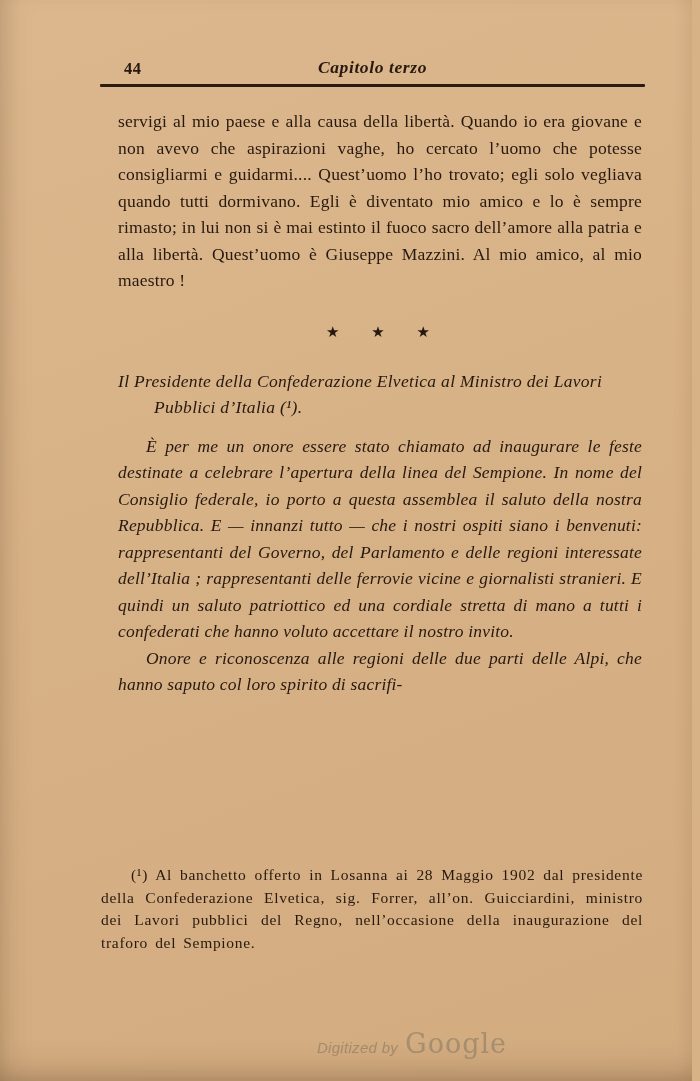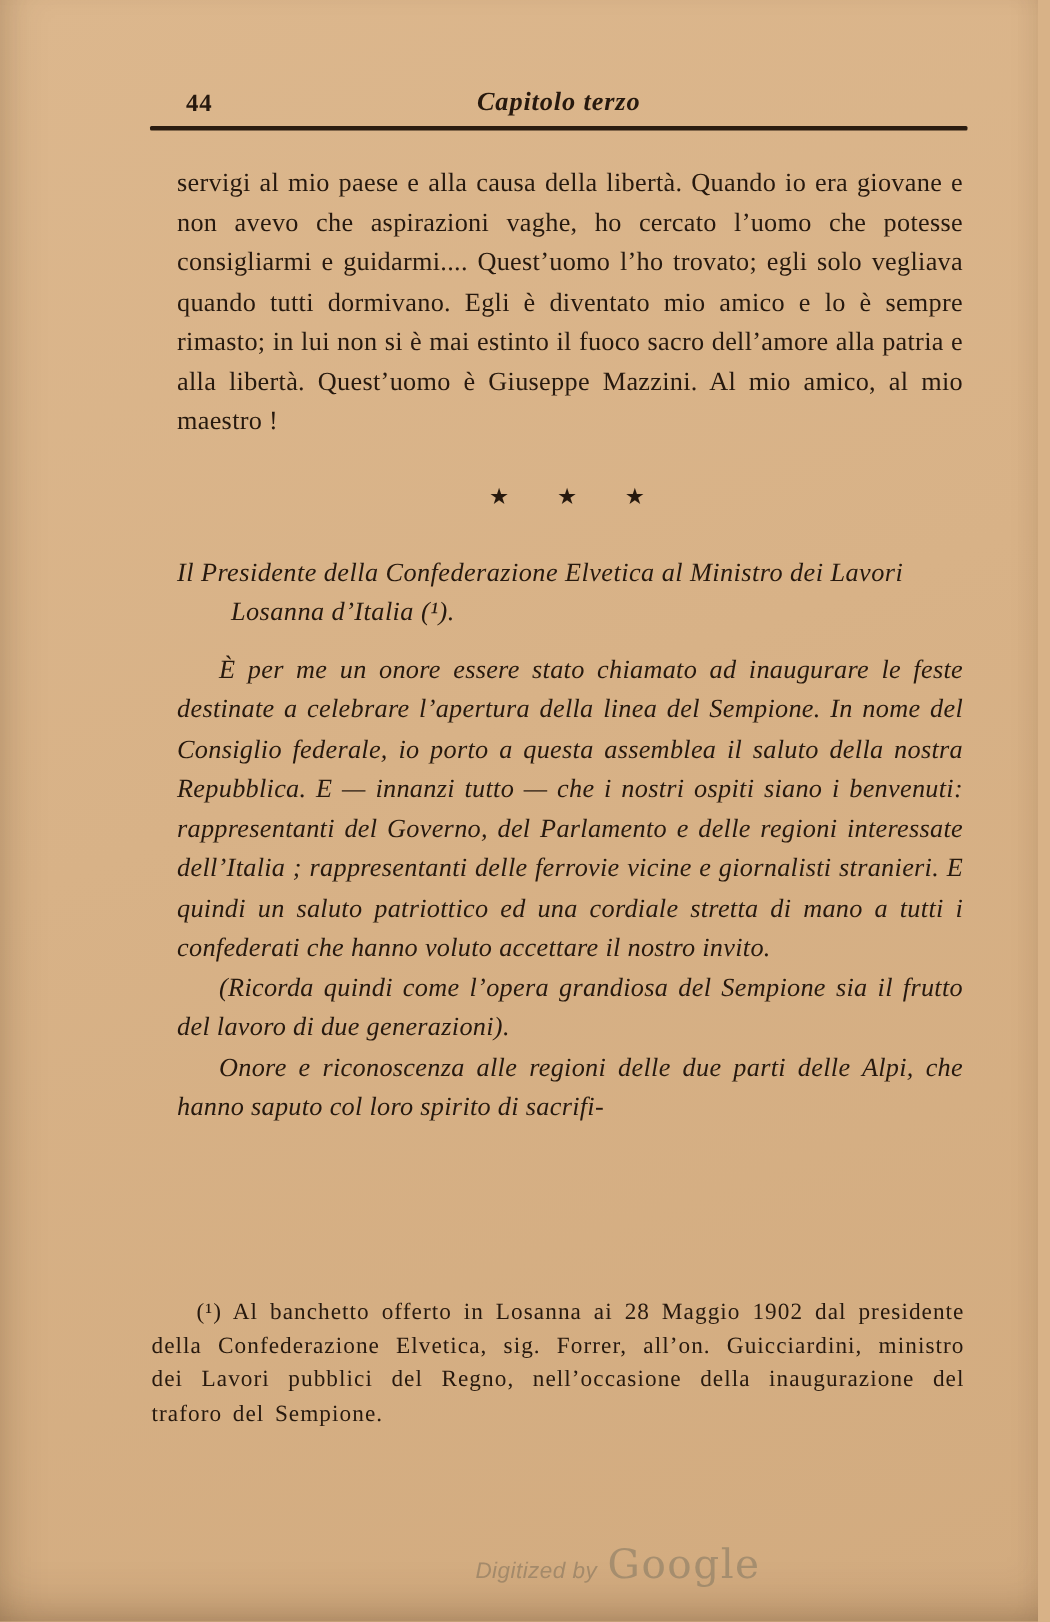--- a/index.html
+++ b/index.html
@@ -145,25 +145,24 @@
     <span class="chapter-title">Capitolo terzo</span>
   </header>
 
   <div class="header-rule"></div>
 
   <main class="text-block">
     <p class="para">servigi al mio paese e alla causa della libertà. Quando io era giovane e non avevo che aspirazioni vaghe, ho cercato l’uomo che potesse consigliarmi e guidarmi.... Quest’uomo l’ho trovato; egli solo vegliava quando tutti dormivano. Egli è diventato mio amico e lo è sempre rimasto; in lui non si è mai estinto il fuoco sacro dell’amore alla patria e alla libertà. Quest’uomo è Giuseppe Mazzini. Al mio amico, al mio maestro !</p>
 
     <div class="stars">★ ★ ★</div>
 
-    <h2 class="section-heading">Il Presidente della Confederazione Elvetica al Ministro dei Lavori Losanna d’Italia (¹).</h2>
+    <h2 class="section-heading">Il Presidente della Confederazione Elvetica al Ministro dei Lavori Pubblici d’Italia (¹).</h2>
 
     <p class="para indent">È per me un onore essere stato chiamato ad inaugurare le feste destinate a celebrare l’apertura della linea del Sempione. In nome del Consiglio federale, io porto a questa assemblea il saluto della nostra Repubblica. E — innanzi tutto — che i nostri ospiti siano i benvenuti: rappresentanti del Governo, del Parlamento e delle regioni interessate dell’Italia ; rappresentanti delle ferrovie vicine e giornalisti stranieri. E quindi un saluto patriottico ed una cordiale stretta di mano a tutti i confederati che hanno voluto accettare il nostro invito.</p>
 
-    <p class="para indent">(Ricorda quindi come l’opera grandiosa del Sempione sia il frutto del lavoro di due generazioni).</p>
 
     <p class="para indent">Onore e riconoscenza alle regioni delle due parti delle Alpi, che hanno saputo col loro spirito di sacrifi-</p>
   </main>
 
   <footer class="footnote">
     <p>(¹) Al banchetto offerto in Losanna ai 28 Maggio 1902 dal presidente della Confederazione Elvetica, sig. Forrer, all’on. Guicciardini, ministro dei Lavori pubblici del Regno, nell’occasione della inaugurazione del traforo del Sempione.</p>
   </footer>
 
   <div class="watermark">
     <span class="watermark-prefix">Digitized by</span>

